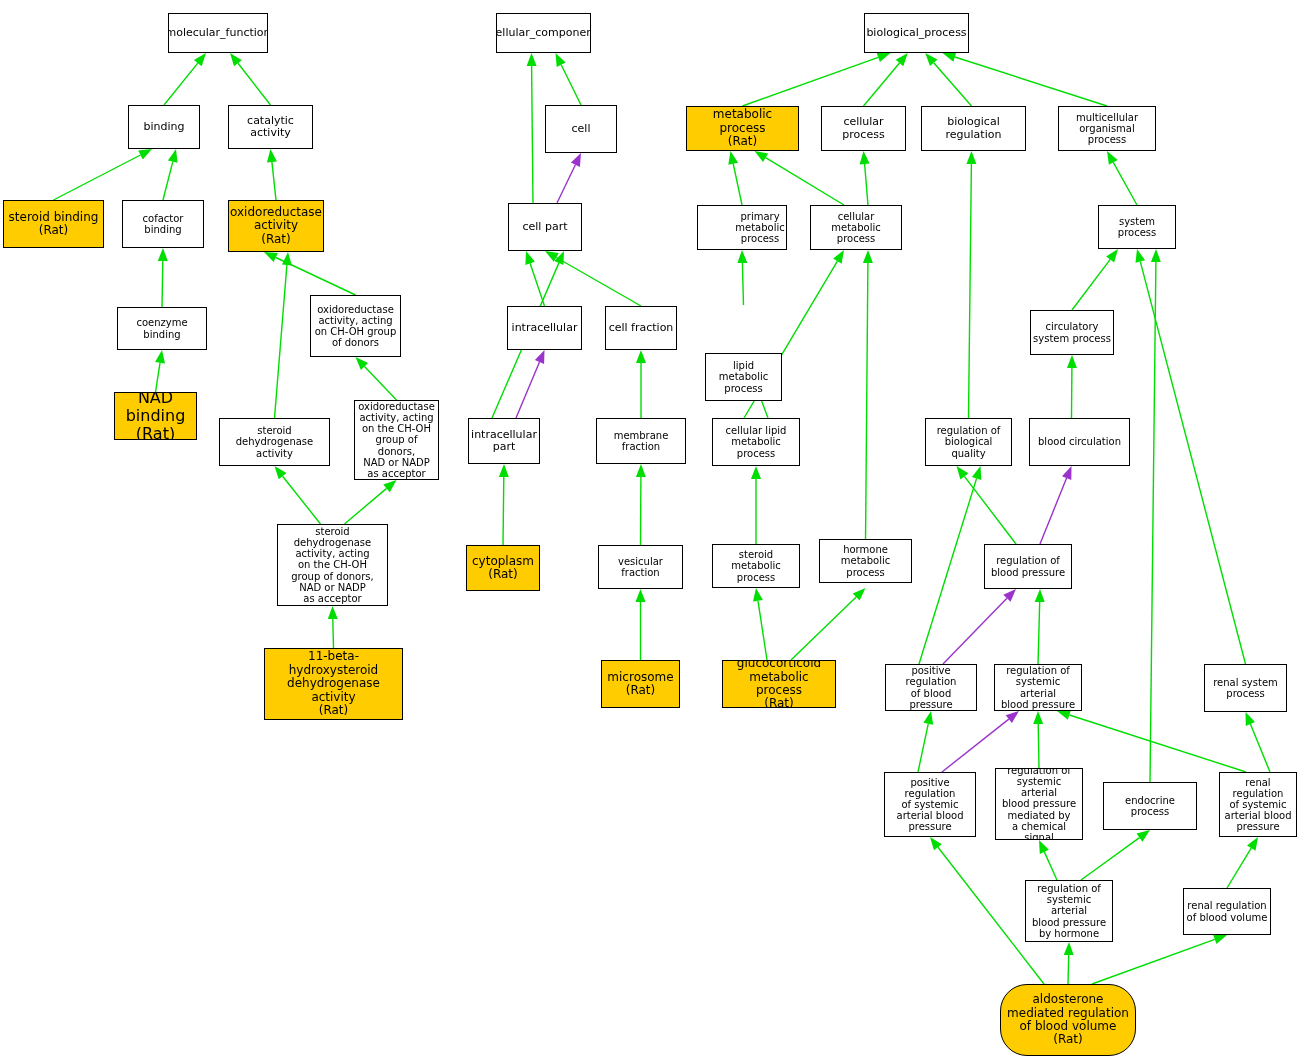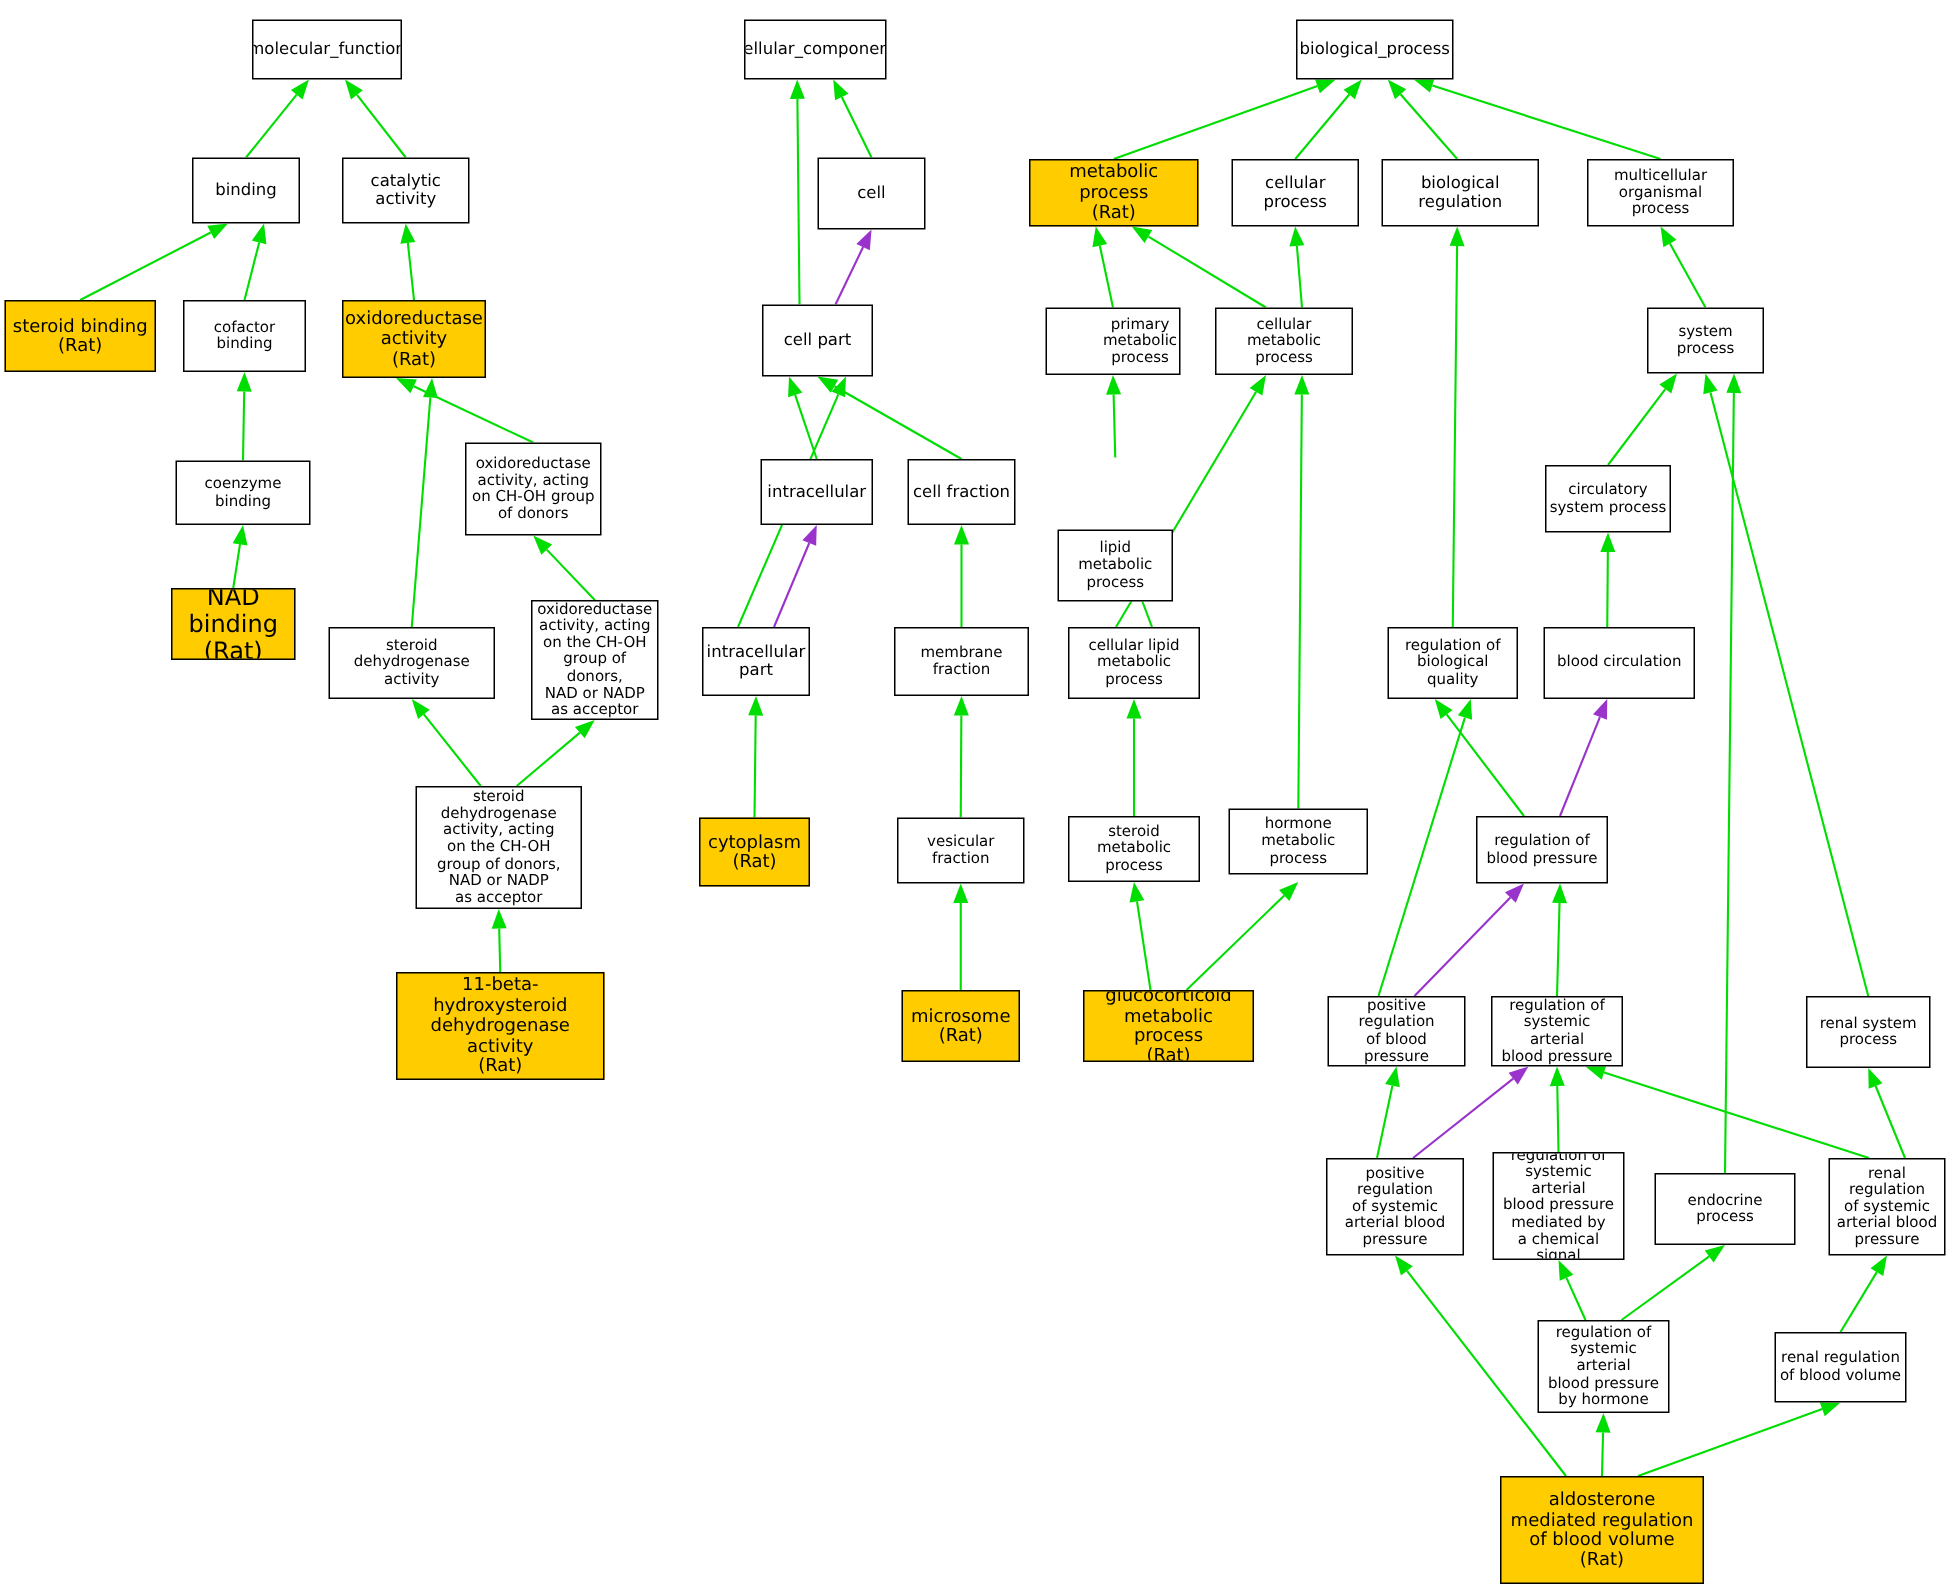--- a/index.html
+++ b/index.html
@@ -487,19 +487,19 @@
     <div class="node" style="left: 1025px; top: 880px; width: 88px; height: 62px; font-size: 10px;">
       <span class="lbl">regulation of
 systemic arterial
 blood pressure
 by hormone</span>
     </div>
     <div class="node" style="left: 1183px; top: 888px; width: 88px; height: 47px; font-size: 10px;">
       <span class="lbl">renal regulation
 of blood volume</span>
     </div>
-    <div class="node hl" style="left: 1000px; top: 984px; width: 136px; height: 72px; font-size: 12px;">
+    <div class="node hl" style="left: 1000px; top: 984px; width: 136px; height: 72px; font-size: 12px; border-radius: 27px;">
       <span class="lbl">aldosterone
 mediated regulation
 of blood volume
 (Rat)</span>
     </div>
   </div>
 
 </body></html>

